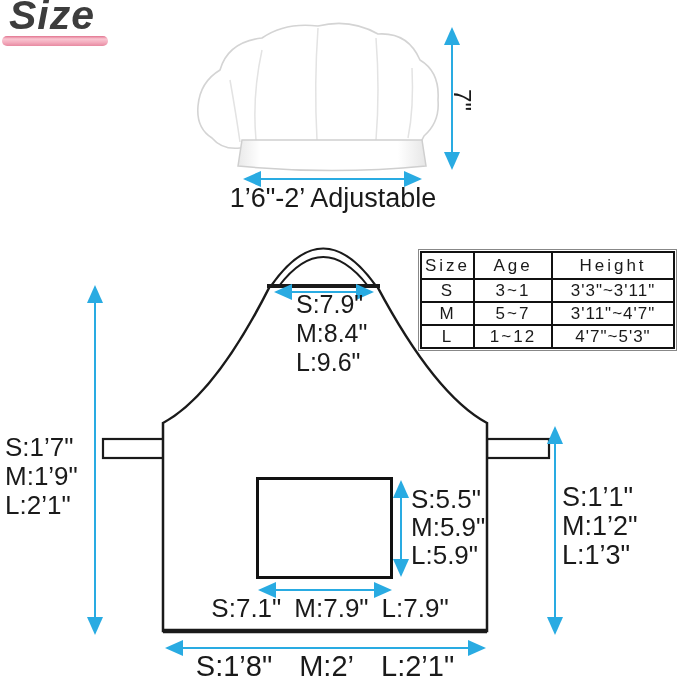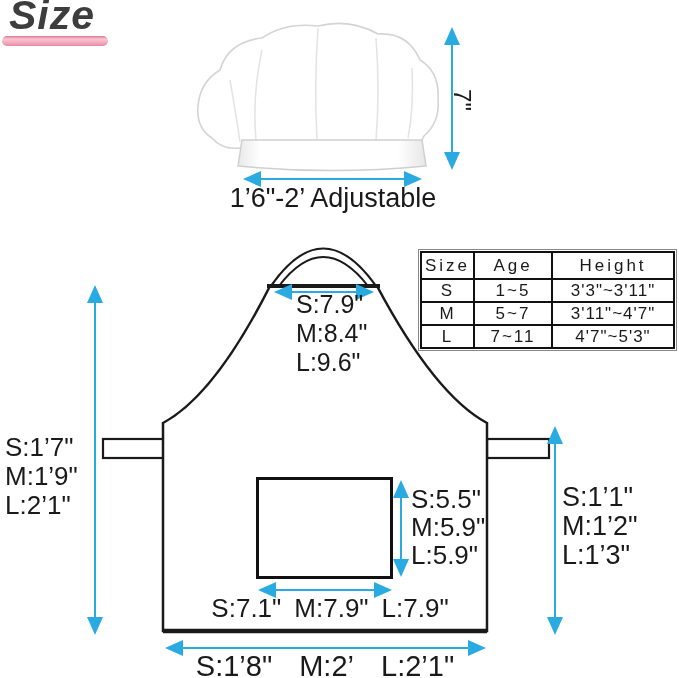--- a/index.html
+++ b/index.html
@@ -120,31 +120,31 @@
     <thead>
       <tr>
         <th>Size</th>
         <th>Age</th>
         <th>Height</th>
       </tr>
     </thead>
     <tbody>
       <tr>
         <td>S</td>
-        <td>1~5</td>
+        <td>3~1</td>
         <td class="col-height">3'3"~3'11"</td>
       </tr>
       <tr>
         <td>M</td>
         <td>5~7</td>
         <td class="col-height">3'11"~4'7"</td>
       </tr>
       <tr>
         <td>L</td>
-        <td>7~11</td>
+        <td>1~12</td>
         <td class="col-height">4'7"~5'3"</td>
       </tr>
     </tbody>
   </table>
 </div>
 
 <div class="abs dim-label bib-labels">
   <div>S:7.9"</div>
   <div>M:8.4"</div>
   <div>L:9.6"</div>

